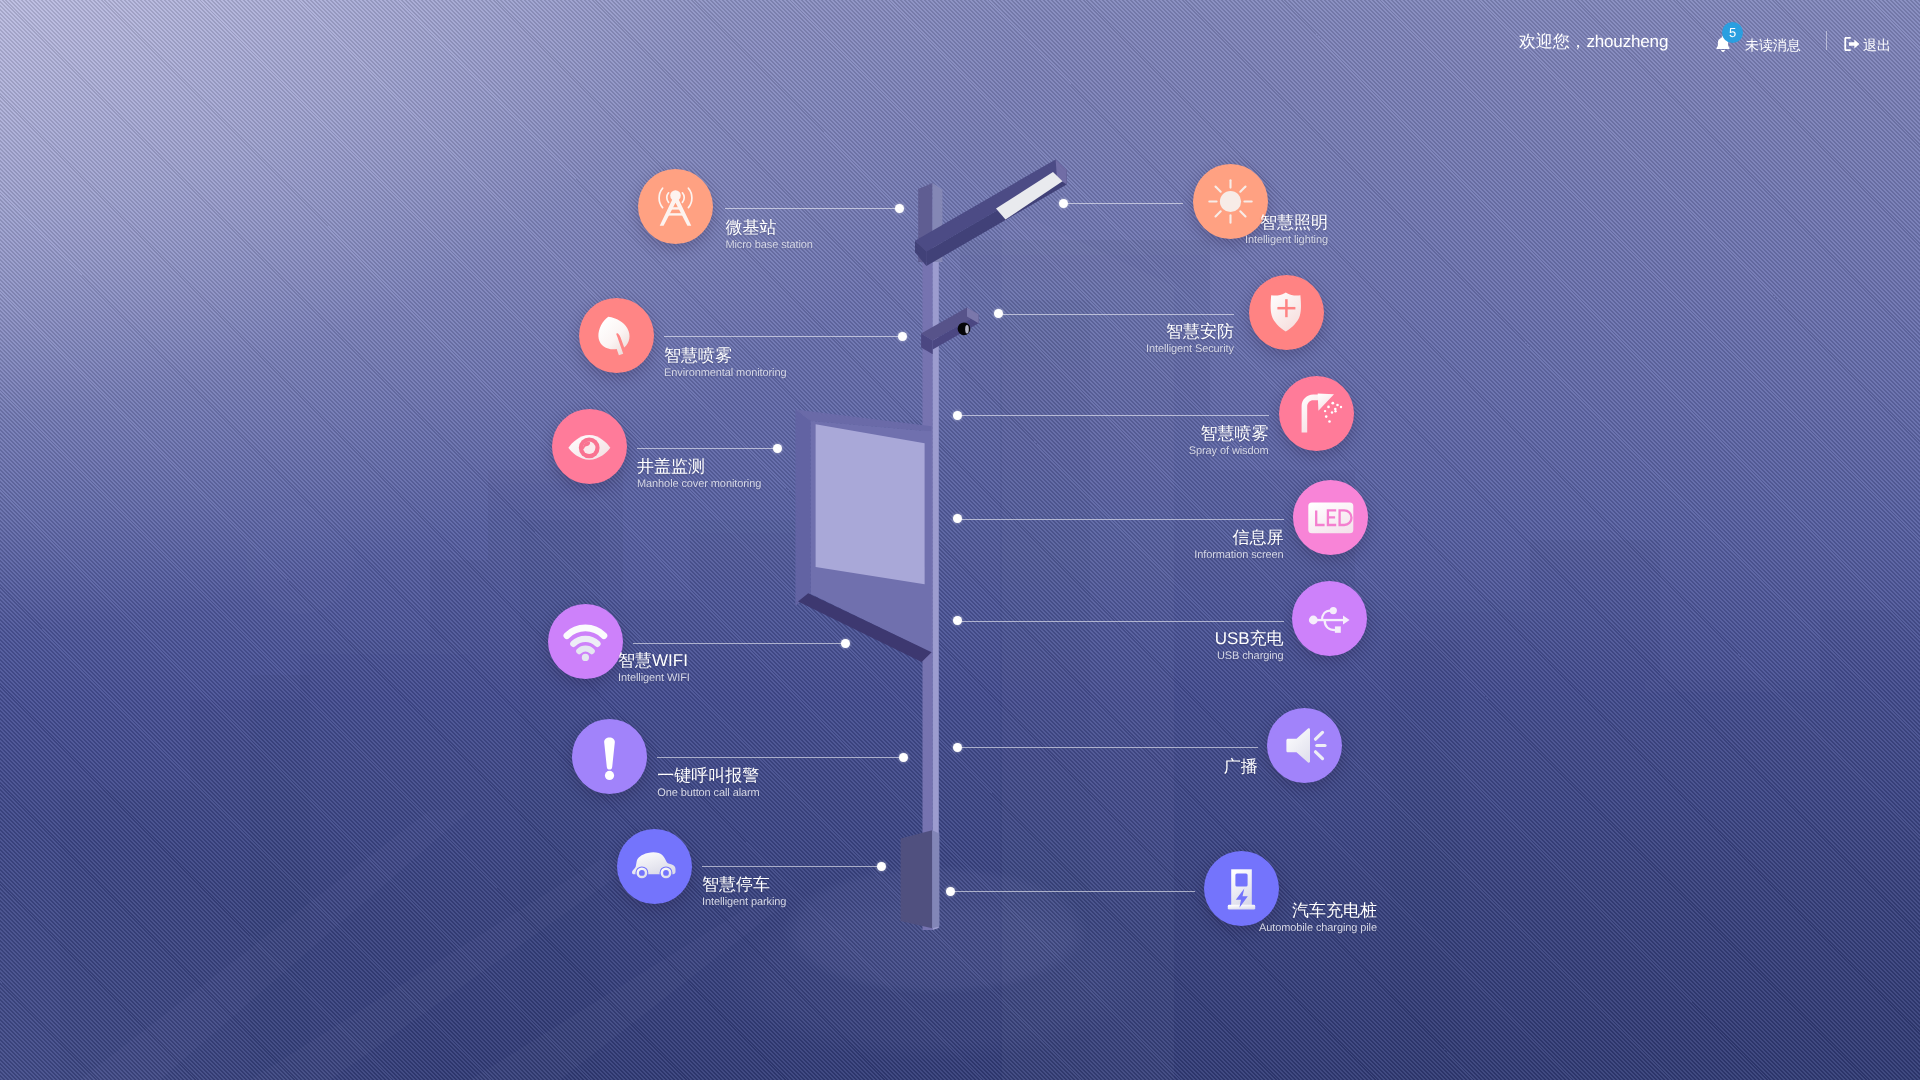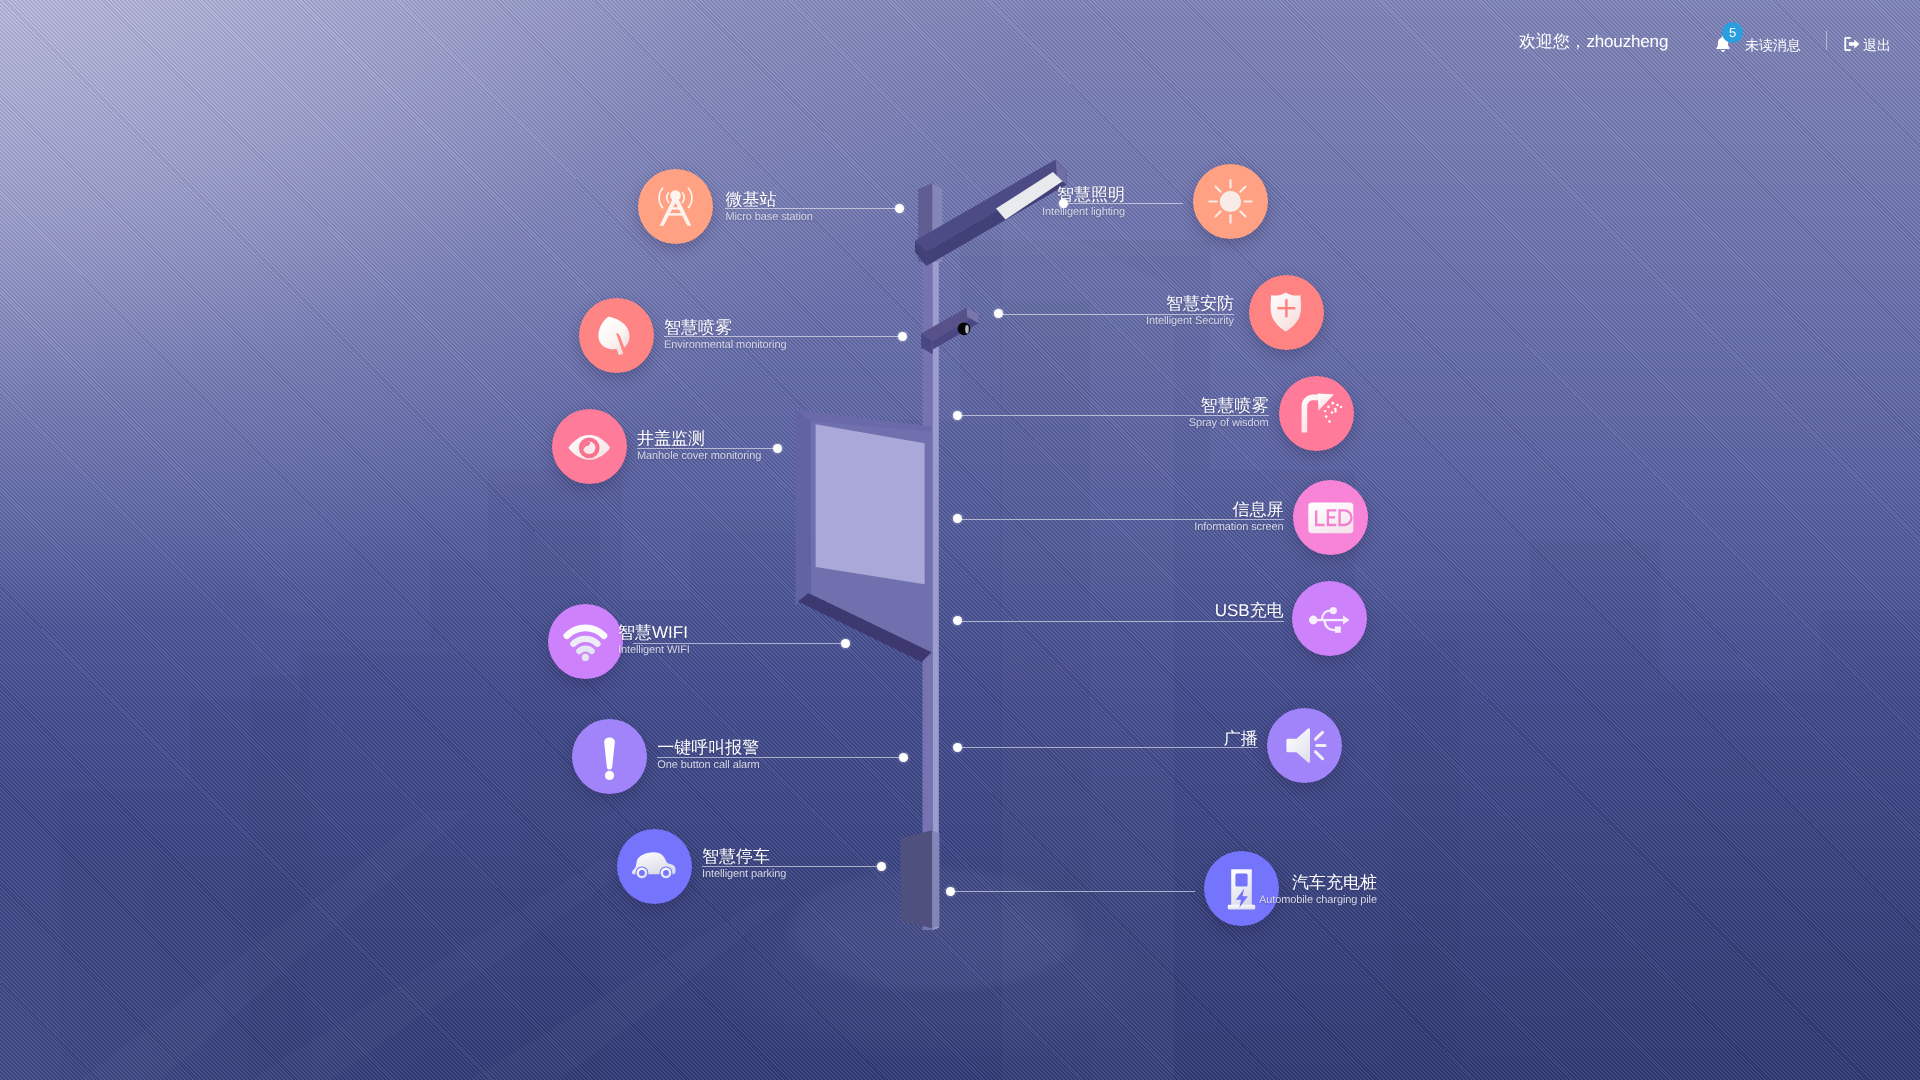--- a/index.html
+++ b/index.html
@@ -34,21 +34,21 @@
   }
   .lamp { position:absolute; left:0; top:0; }
 
   
   .feature { position:absolute; }
   .fcircle { position:absolute; border-radius:50%; width:75px; height:75px;
              box-shadow: 0 5px 14px rgba(40,30,70,0.28); }
   .fcircle svg { position:absolute; left:0; top:0; }
   .flabel { position:absolute; white-space:nowrap; opacity:0.999; }
   .flabel .cn { font-size:17px; color:#ffffff; line-height:18px; letter-spacing:0px;
-      text-shadow:0 1px 2px rgba(40,35,70,0.3); }
+      text-shadow:0 1px 2px rgba(40,35,70,0.3);margin-top:28px; }
   .flabel .en { font-size:11px; color:#d5d7e6; line-height:12px; letter-spacing:-0.1px;
       margin-top:2px; text-shadow:0 1px 2px rgba(40,35,70,0.28); }
   .fline { position:absolute; height:1px; background:rgba(255,255,255,0.55); }
   .fdot { position:absolute; width:9px; height:9px; border-radius:50%; background:#ffffff;
       box-shadow:0 0 3px rgba(255,255,255,0.55); }
   .feature.right .flabel { text-align:right; }
 
   
   .topbar { position:absolute; left:0; top:0; width:1920px; height:80px; opacity:0.999; }
   .welcome { position:absolute; left:1519px; top:32px; font-size:17px; line-height:19px; color:#ffffff;
@@ -330,21 +330,21 @@
               <line x1="37.5" y1="51.4" x2="37.5" y2="58.7"></line>
               <line x1="16.3" y1="37.5" x2="23.6" y2="37.5"></line>
               <line x1="51.4" y1="37.5" x2="58.7" y2="37.5"></line>
               <line x1="22.5" y1="22.5" x2="27.7" y2="27.7"></line>
               <line x1="47.3" y1="47.3" x2="52.5" y2="52.5"></line>
               <line x1="22.5" y1="52.5" x2="27.7" y2="47.3"></line>
               <line x1="47.3" y1="27.7" x2="52.5" y2="22.5"></line>
             </g>
           </svg>
         </div>
-        <div class="flabel" style="top: 185.5px; left: 0px; width: 1125px;">
+        <div class="flabel" style="top: 185.5px; left: 0px; width: 1328px;">
           <div class="cn">智慧照明</div>
           <div class="en">Intelligent lighting</div>
         </div>
         <div class="fline" style="left: 1063.9px; width: 118.9px; top: 203px;"></div>
         <div class="fdot" style="left: 1059.15px; top: 198.75px;"></div>
       </div>
       <div class="feature right">
         <div class="fcircle" style="left: 1248.5px; top: 274.5px; background: rgb(255, 131, 131);">
           <svg width="75" height="75" viewBox="0 0 75 75">
             <defs>
@@ -432,20 +432,21 @@
               <path d="M51 34.6l6.6 4.4-6.6 4.4z"></path>
               <path d="M30.0 39.2 C30.0 33.2 33.2 29.6 38.5 29.6" fill="none" stroke="#f6eefc" stroke-width="2.3"></path>
               <circle cx="41.3" cy="29.6" r="3.6"></circle>
               <path d="M32.7 39.2 C32.7 45.4 36.5 49.2 43.2 49.2" fill="none" stroke="#f6eefc" stroke-width="2.3"></path>
               <rect x="42.9" y="45.4" width="5.9" height="6.4"></rect>
             </g>
           </svg>
         </div>
         <div class="flabel" style="top: 602.3px; left: 0px; width: 1283.6px;">
           <div class="cn">USB充电</div>
+          <div class="en">USB charging</div>
         </div>
         <div class="fline" style="left: 957.8px; width: 325.8px; top: 620.5px;"></div>
         <div class="fdot" style="left: 953.05px; top: 616.25px;"></div>
       </div>
       <div class="feature right">
         <div class="fcircle" style="left: 1266.5px; top: 708px; background: rgb(161, 131, 250);">
           <svg width="75" height="75" viewBox="0 0 75 75">
             <defs>
               <linearGradient id="lg-sp" x1="0" y1="0" x2="0.7" y2="1">
                 <stop offset="0" stop-color="#ffffff"></stop>

